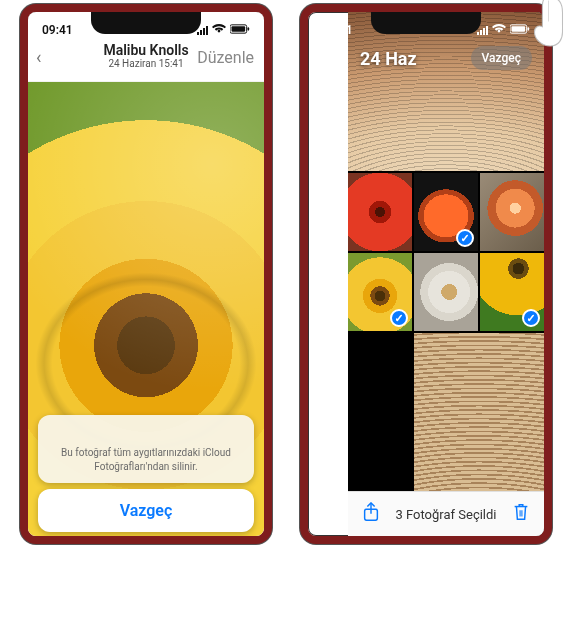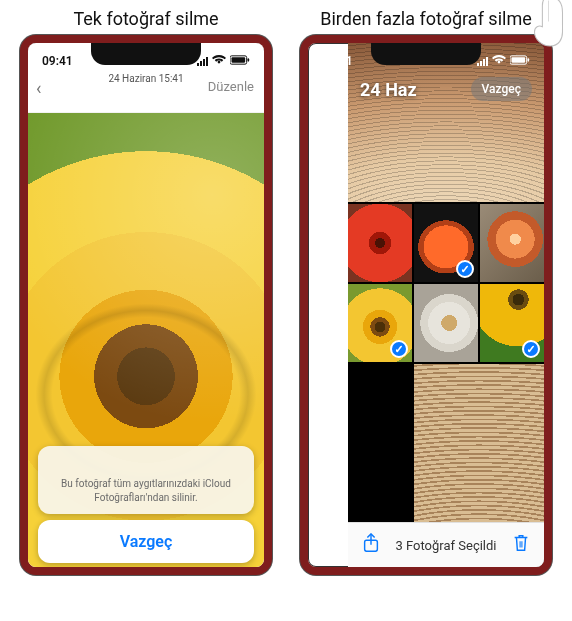--- a/index.html
+++ b/index.html
@@ -89,21 +89,21 @@
     border-bottom:1px solid rgba(0,0,0,.05);
   }
   .p1-back {
     position:absolute; left:8px; top:34px;
     font-size:18px; color:#777;
   }
   .p1-title { font-size:14px; font-weight:600; color:#222; }
   .p1-sub   { font-size:10px; color:#555;text-align:center; }
   .p1-edit  {
     position:absolute; right:10px; top:36px;
-    font-size:13px; color:#888;
+    font-size:16px; color:#888;
   }
   .p1-photo {
     flex:1;
     background: radial-gradient(circle at 50% 58%, #5b3a10 0 10%, #7c4a11 10% 18%, #e9a60b 18% 30%, #f3c631 30% 50%, #f6d138 50% 78%, #6d9726 78% 100%);
     position:relative;
     overflow:hidden;
   }
   .p1-photo::after{
     content:"";
     position:absolute; inset:0;
@@ -231,21 +231,20 @@
     width:35px; height:55px;
     pointer-events:none;
   }
 </style>
 </head>
 <body>
 
 <div class="stage">
 
   <div class="column">
-    <div class="caption">Tek fotoğraf silme</div>
 
     <div class="phone">
       <div class="notch"></div>
 
       <div class="statusbar dark">
         <span>09:41</span>
         <span class="status-icons">
           <span class="sig-icon">
               <span class="sig-bars">
                 <span></span>
@@ -265,40 +264,40 @@
                 <rect x="1.8" y="2.8" width="16.4" height="6.4" rx="1" fill="currentColor"></rect>
                 <rect x="21" y="4" width="2" height="4" rx="1" fill="currentColor"></rect>
               </svg>
           </span>
         </span>
       </div>
 
       <div class="p1-screen">
         <div class="p1-header">
           <span class="p1-back">‹</span>
+          <div class="p1-title">Malibu Knolls</div>
           <div class="p1-sub">24 Haziran  15:41</div>
           <span class="p1-edit">Düzenle</span>
         </div>
 
         <div class="p1-photo"></div>
 
         <div class="p1-overlay">
           <div class="action-sheet">
             <div class="as-msg">Bu fotoğraf tüm aygıtlarınızdaki iCloud Fotoğrafları'ndan silinir.</div>
           </div>
           <div class="as-cancel-wrap">
             <div class="as-cancel">Vazgeç</div>
           </div>
         </div>
       </div>
     </div>
   </div>
 
   <div class="column">
-    <div class="caption">Birden fazla fotoğraf silme</div>
 
     <div class="phone">
       <div class="notch"></div>
 
       <div class="statusbar light">
         <span>09:41</span>
         <span class="status-icons">
           <span class="sig-icon">
               <span class="sig-bars">
                 <span></span>

